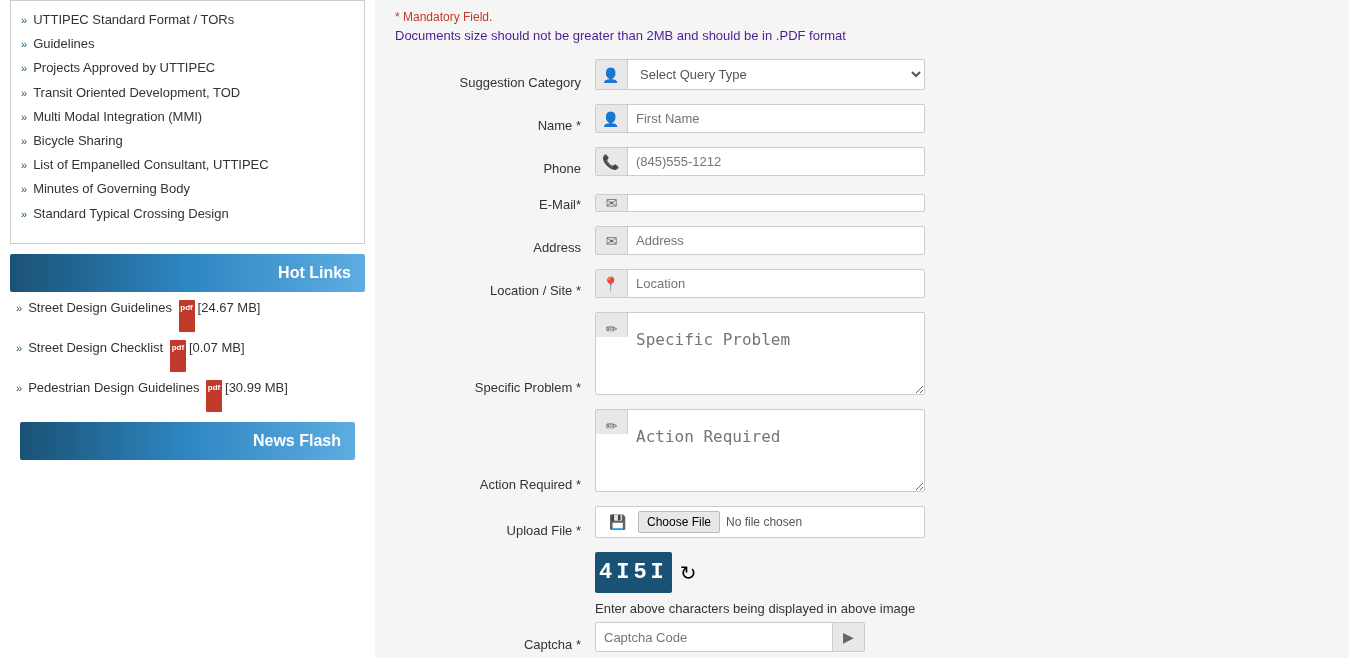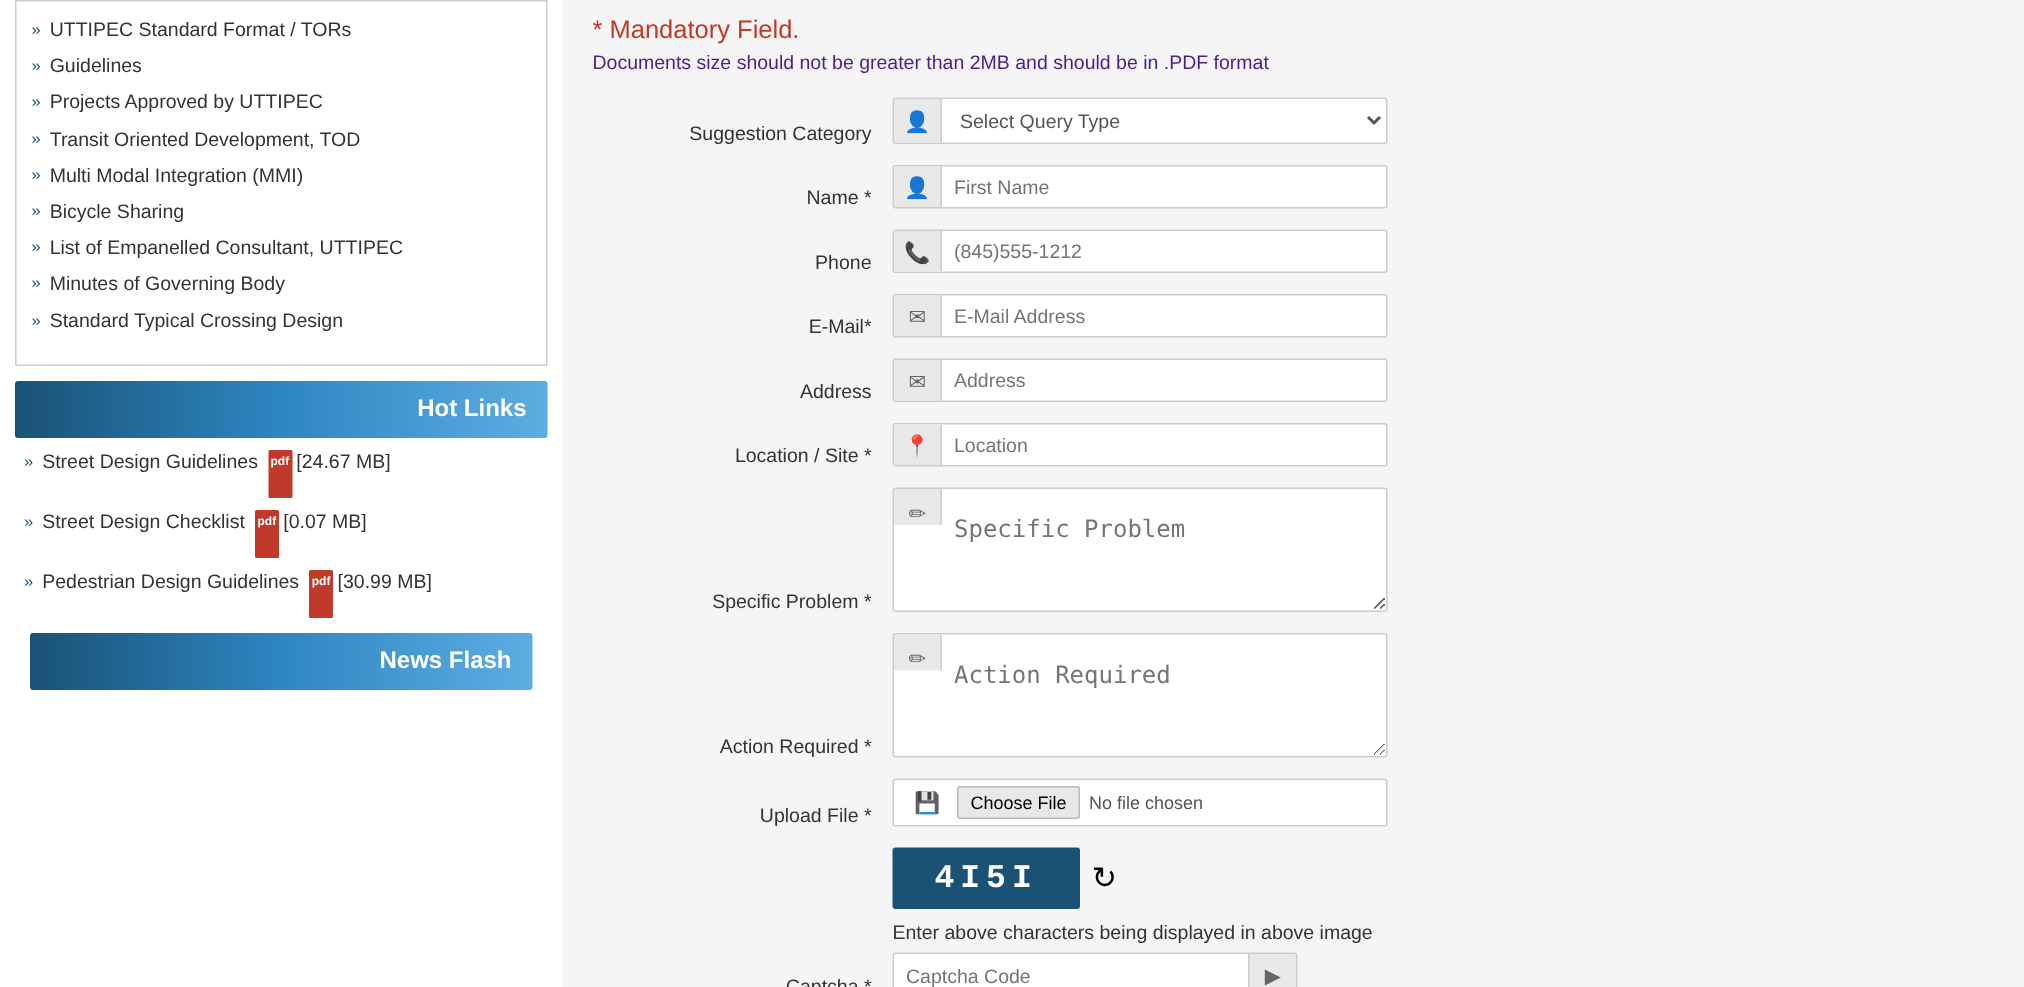--- a/index.html
+++ b/index.html
@@ -70,21 +70,21 @@
 
     
     .main-content {
       flex: 1;
       padding: 10px 20px;
       background: #f5f5f5;
     }
     .mandatory-notice {
       color: #c0392b;
       margin-bottom: 4px;
-      font-size: 17px;
+      font-size: 12px;
     }
     .mandatory-notice-sub {
       color: #4c1d95;
       margin-bottom: 16px;
       font-size: 13px;
     }
 
     
     .form-row {
       display: flex;
@@ -206,21 +206,21 @@
     .captcha-box {
       display: flex;
       align-items: center;
       gap: 8px;
     }
     .captcha-image {
       background: #1a5276;
       color: #fff;
       font-size: 22px;
       font-weight: bold;
-      padding: 8px 28px;
+      padding: 8px 4px;
       letter-spacing: 4px;
       border-radius: 2px;
       font-family: 'Courier New', monospace;
       user-select: none;
     }
     .captcha-refresh {
       font-size: 20px;
       cursor: pointer;
     }
     .captcha-instruction {
@@ -350,21 +350,20 @@
     <div class="form-input-group">
       <div class="form-icon-cell">📞</div>
       <input class="form-input" type="text" placeholder="(845)555-1212" style="">
     </div>
   </div>
 
   <div class="form-row">
     <div class="form-label">E-Mail*</div>
     <div class="form-input-group">
       <div class="form-icon-cell">✉</div>
-      <input class="form-input" type="email" placeholder="E-Mail Address" style="">
     </div>
   </div>
 
   <div class="form-row">
     <div class="form-label">Address</div>
     <div class="form-input-group">
       <div class="form-icon-cell">✉</div>
       <input class="form-input" type="text" placeholder="Address" style="">
     </div>
   </div>

